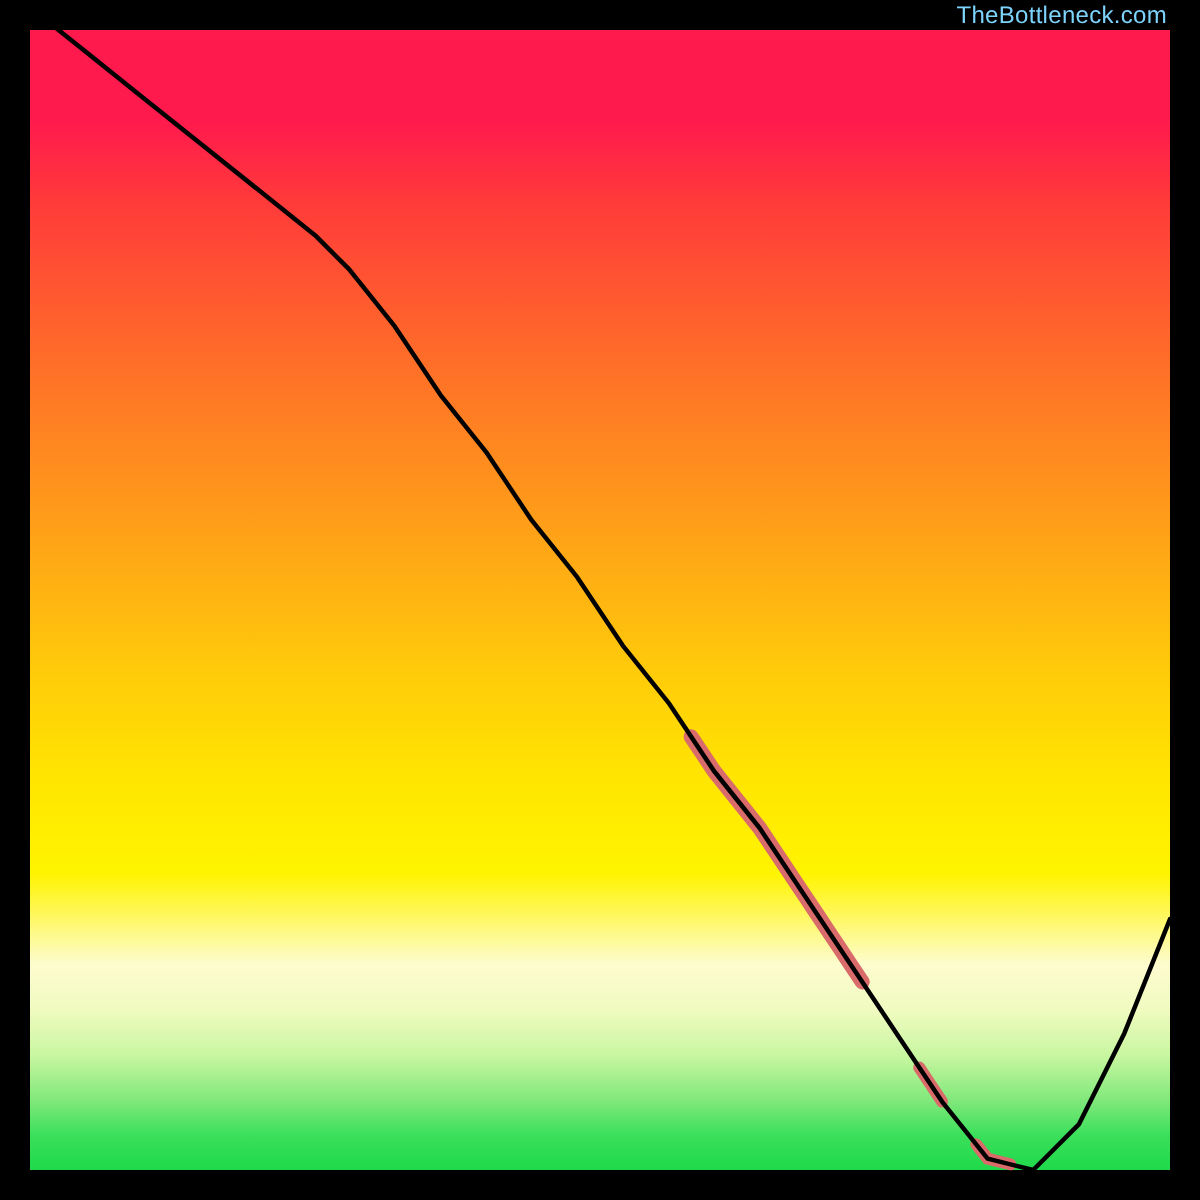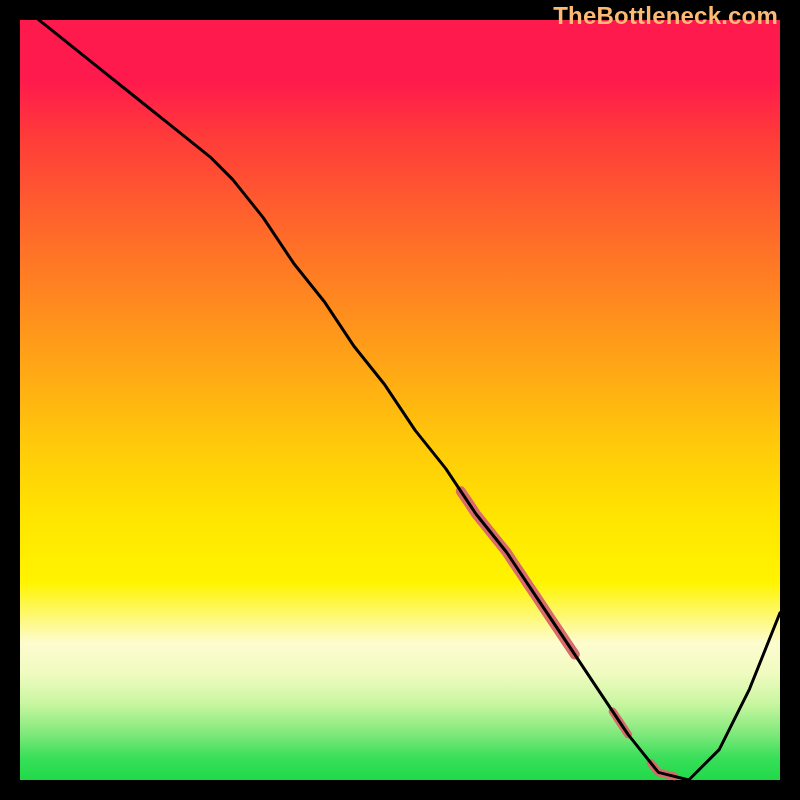--- a/index.html
+++ b/index.html
@@ -39,23 +39,23 @@
       #c8f6a0 90%,
       #7ee87a 94%,
       #3adf5a 97%,
       #1fd94a 100%
     );
   }
   .watermark {
     position: absolute;
     right: 2px;
     top: -18px;
-    color: #fdba74;
-    font-size: 24px;
-    font-weight: bold;
+    color: #7dd3fc;
+    font-size: 16px;
+    font-weight: normal;
     letter-spacing: 0.2px;
     z-index: 10;
   }
   svg.overlay {
     position: absolute;
     left: 0;
     top: 0;
     width: 760px;
     height: 760px;
     overflow: visible;

